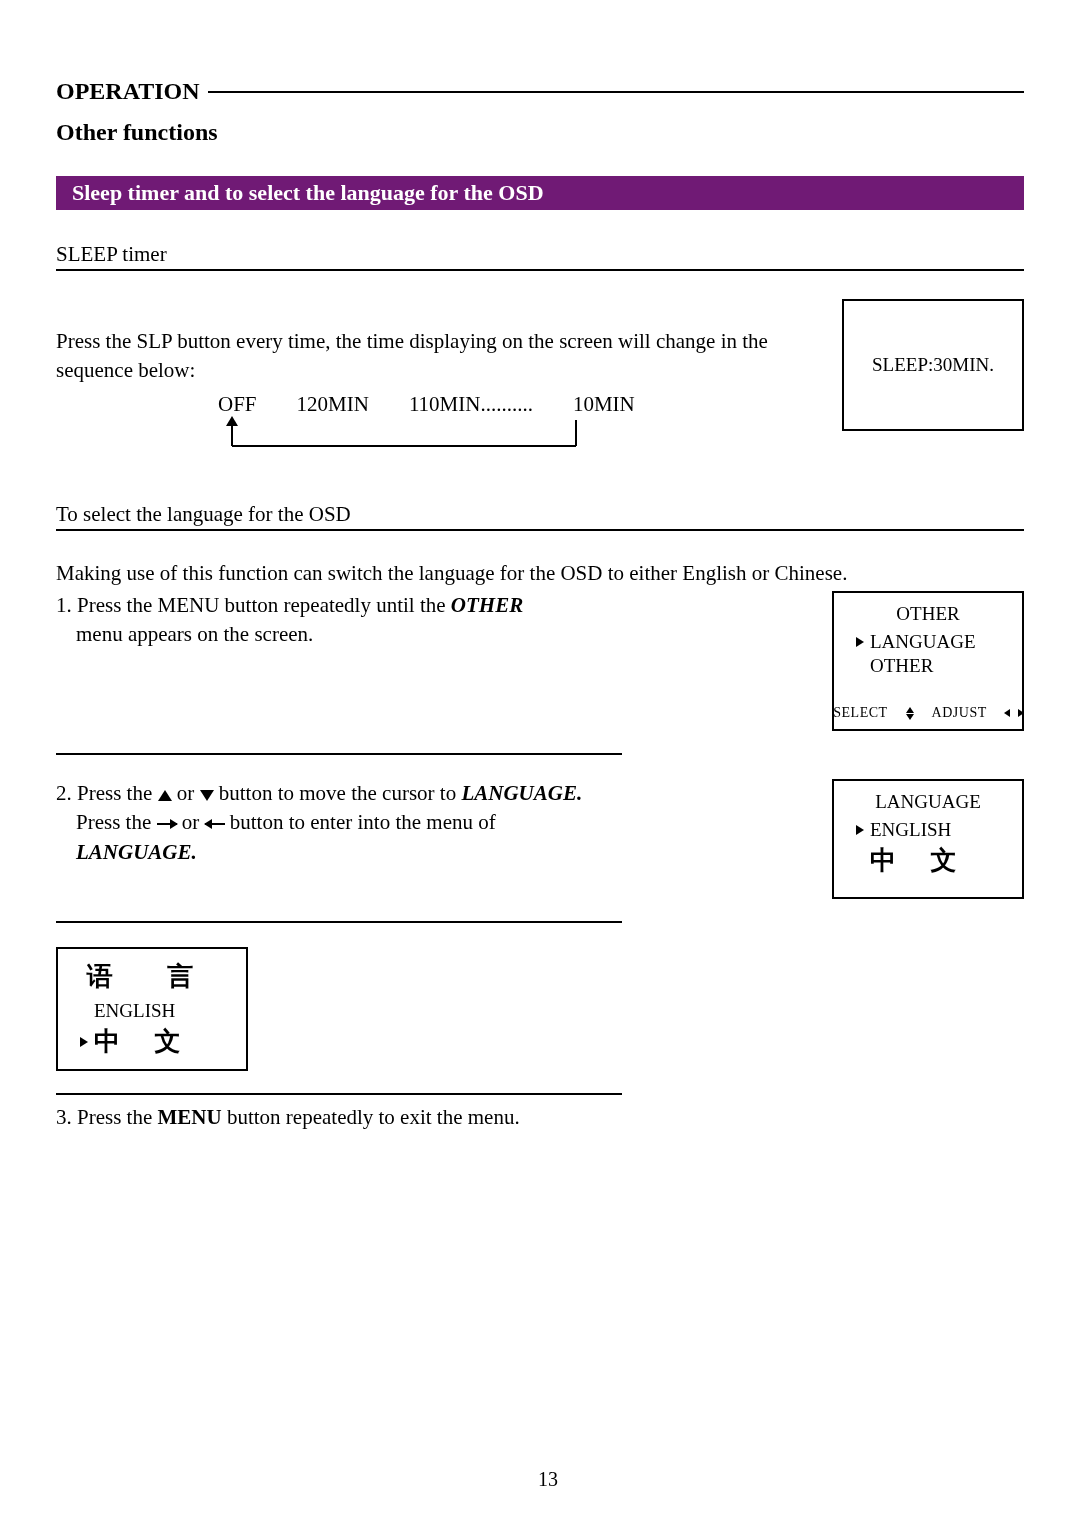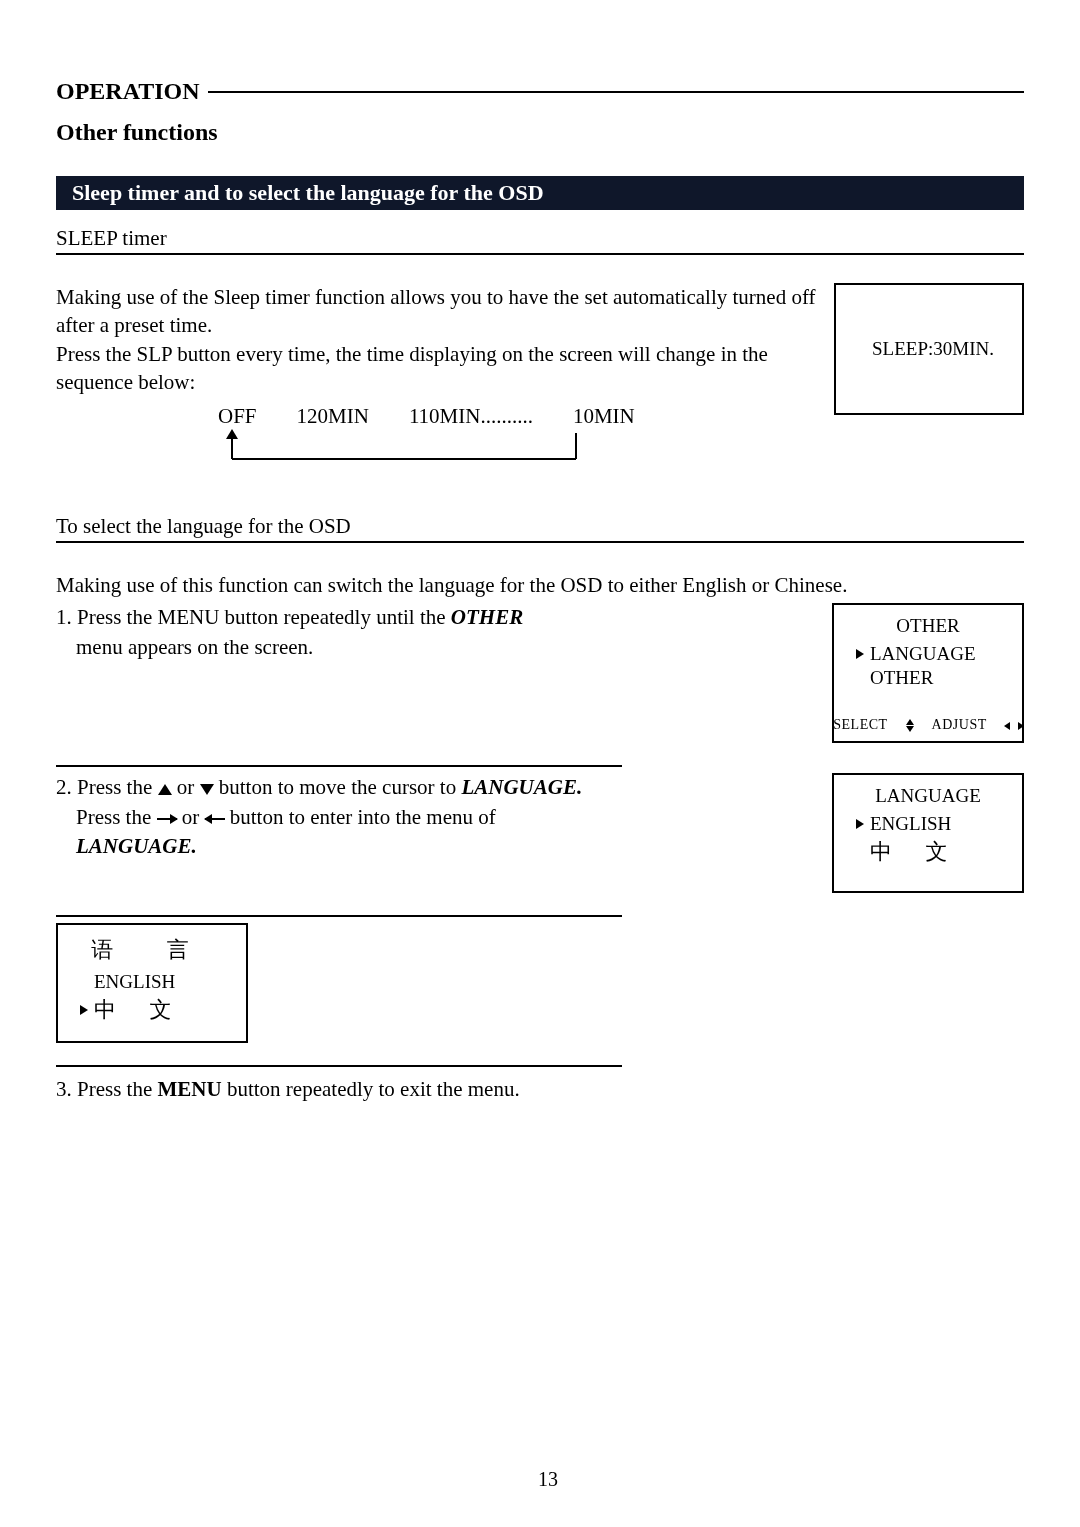--- a/index.html
+++ b/index.html
@@ -27,26 +27,26 @@
   .hr-line {
     flex: 1;
     border-top: 2px solid #000;
   }
   .sub-title {
     font-weight: bold;
     font-size: 24px;
     margin-bottom: 30px;
   }
   .black-banner {
-    background: #0f172a;
+    background: #701a75;
     color: #fff;
     font-weight: bold;
     font-size: 22px;
     padding: 4px 16px;
-    margin-bottom: 16px;
+    margin-bottom: 32px;
   }
   .hsub {
     font-weight: normal;
     font-size: 21px;
     border-bottom: 2px solid #000;
     padding-bottom: 2px;
     margin-bottom: 28px;
   }
   .body-text {
     font-size: 21px;
@@ -60,37 +60,36 @@
   .sleep-left { flex: 1; }
   .sleep-box {
     border: 2px solid #000;
     width: 178px;
     height: 128px;
     display: flex;
     align-items: center;
     justify-content: center;
     font-size: 19px;
     margin-left: 8px;
-    padding-left: 8px;
   }
   .seq-row {
     display: flex;
     align-items: flex-start;
     font-size: 21px;
     margin-top: 6px;
     margin-left: 162px;
     gap: 40px;
     position: relative;
   }
   .seq-svg { margin-left: 162px; margin-top: -2px; }
   .step-block {
     display: flex;
     align-items: flex-start;
     gap: 4px;
-    margin-top: 6px;
+    margin-top: 24px;
   }
   .step-left {
     flex: 1;
     font-size: 21px;
     line-height: 1.4;
     padding-right: 12px;
   }
   .step-sep {
     border-top: 2px solid #000;
     margin-top: 22px;
@@ -137,21 +136,21 @@
     border-top:5px solid transparent; border-bottom:5px solid transparent; border-right:8px solid #000;
   }
   .arr-left-sm, .arr-right-sm {
     display:inline-block; width:10px; height:1.5px; background:#000; position:relative; vertical-align:3px;
   }
   .arr-left-sm::after{content:"";position:absolute;left:-1px;top:-3px;border-top:4px solid transparent;border-bottom:4px solid transparent;border-right:6px solid #000;}
   .arr-right-sm::after{content:"";position:absolute;right:-1px;top:-3px;border-top:4px solid transparent;border-bottom:4px solid transparent;border-left:6px solid #000;}
   .updown-sm { display:inline-flex; flex-direction:column; gap:1px; vertical-align:-3px;}
   .updown-sm .u{width:0;height:0;border-left:4px solid transparent;border-right:4px solid transparent;border-bottom:6px solid #000;}
   .updown-sm .d{width:0;height:0;border-left:4px solid transparent;border-right:4px solid transparent;border-top:6px solid #000;}
-  .cn { font-size: 22px; letter-spacing: 14px; font-weight: normal; }
+  .cn { font-size: 26px; letter-spacing: 14px; font-weight: bold; }
   .italic { font-style: italic; }
   .bold { font-weight: bold; }
   .page-num {
     position: absolute;
     bottom: 36px;
     left: 16px; right: 0;
     text-align: center;
     font-size: 20px;
   }
   .step-indent { padding-left: 20px; display:block; }
@@ -164,21 +163,21 @@
   <span class="hr-line"></span>
 </div>
 <div class="sub-title">Other functions</div>
 
 <div class="black-banner">Sleep timer and to select the language for the OSD</div>
 
 <div class="hsub">SLEEP timer</div>
 
 <div class="row-flex">
   <div class="sleep-left body-text">
-    <span>Making use of the Sleep timer function allows you to have the set automatically turned off after a preset time.</span><br>
+    <br>
     <span>Press the SLP button every time, the time displaying on the screen will change in the sequence below:</span>
     <div class="seq-row">
       <span>OFF</span>
       <span>120MIN</span>
       <span>110MIN..........</span>
       <span>10MIN</span>
     </div>
     <svg class="seq-svg" width="370" height="34">
       <line x1="14" y1="30" x2="14" y2="6" stroke="#000" stroke-width="2"></line>
       <polygon points="14,0 8,10 20,10" fill="#000"></polygon>

